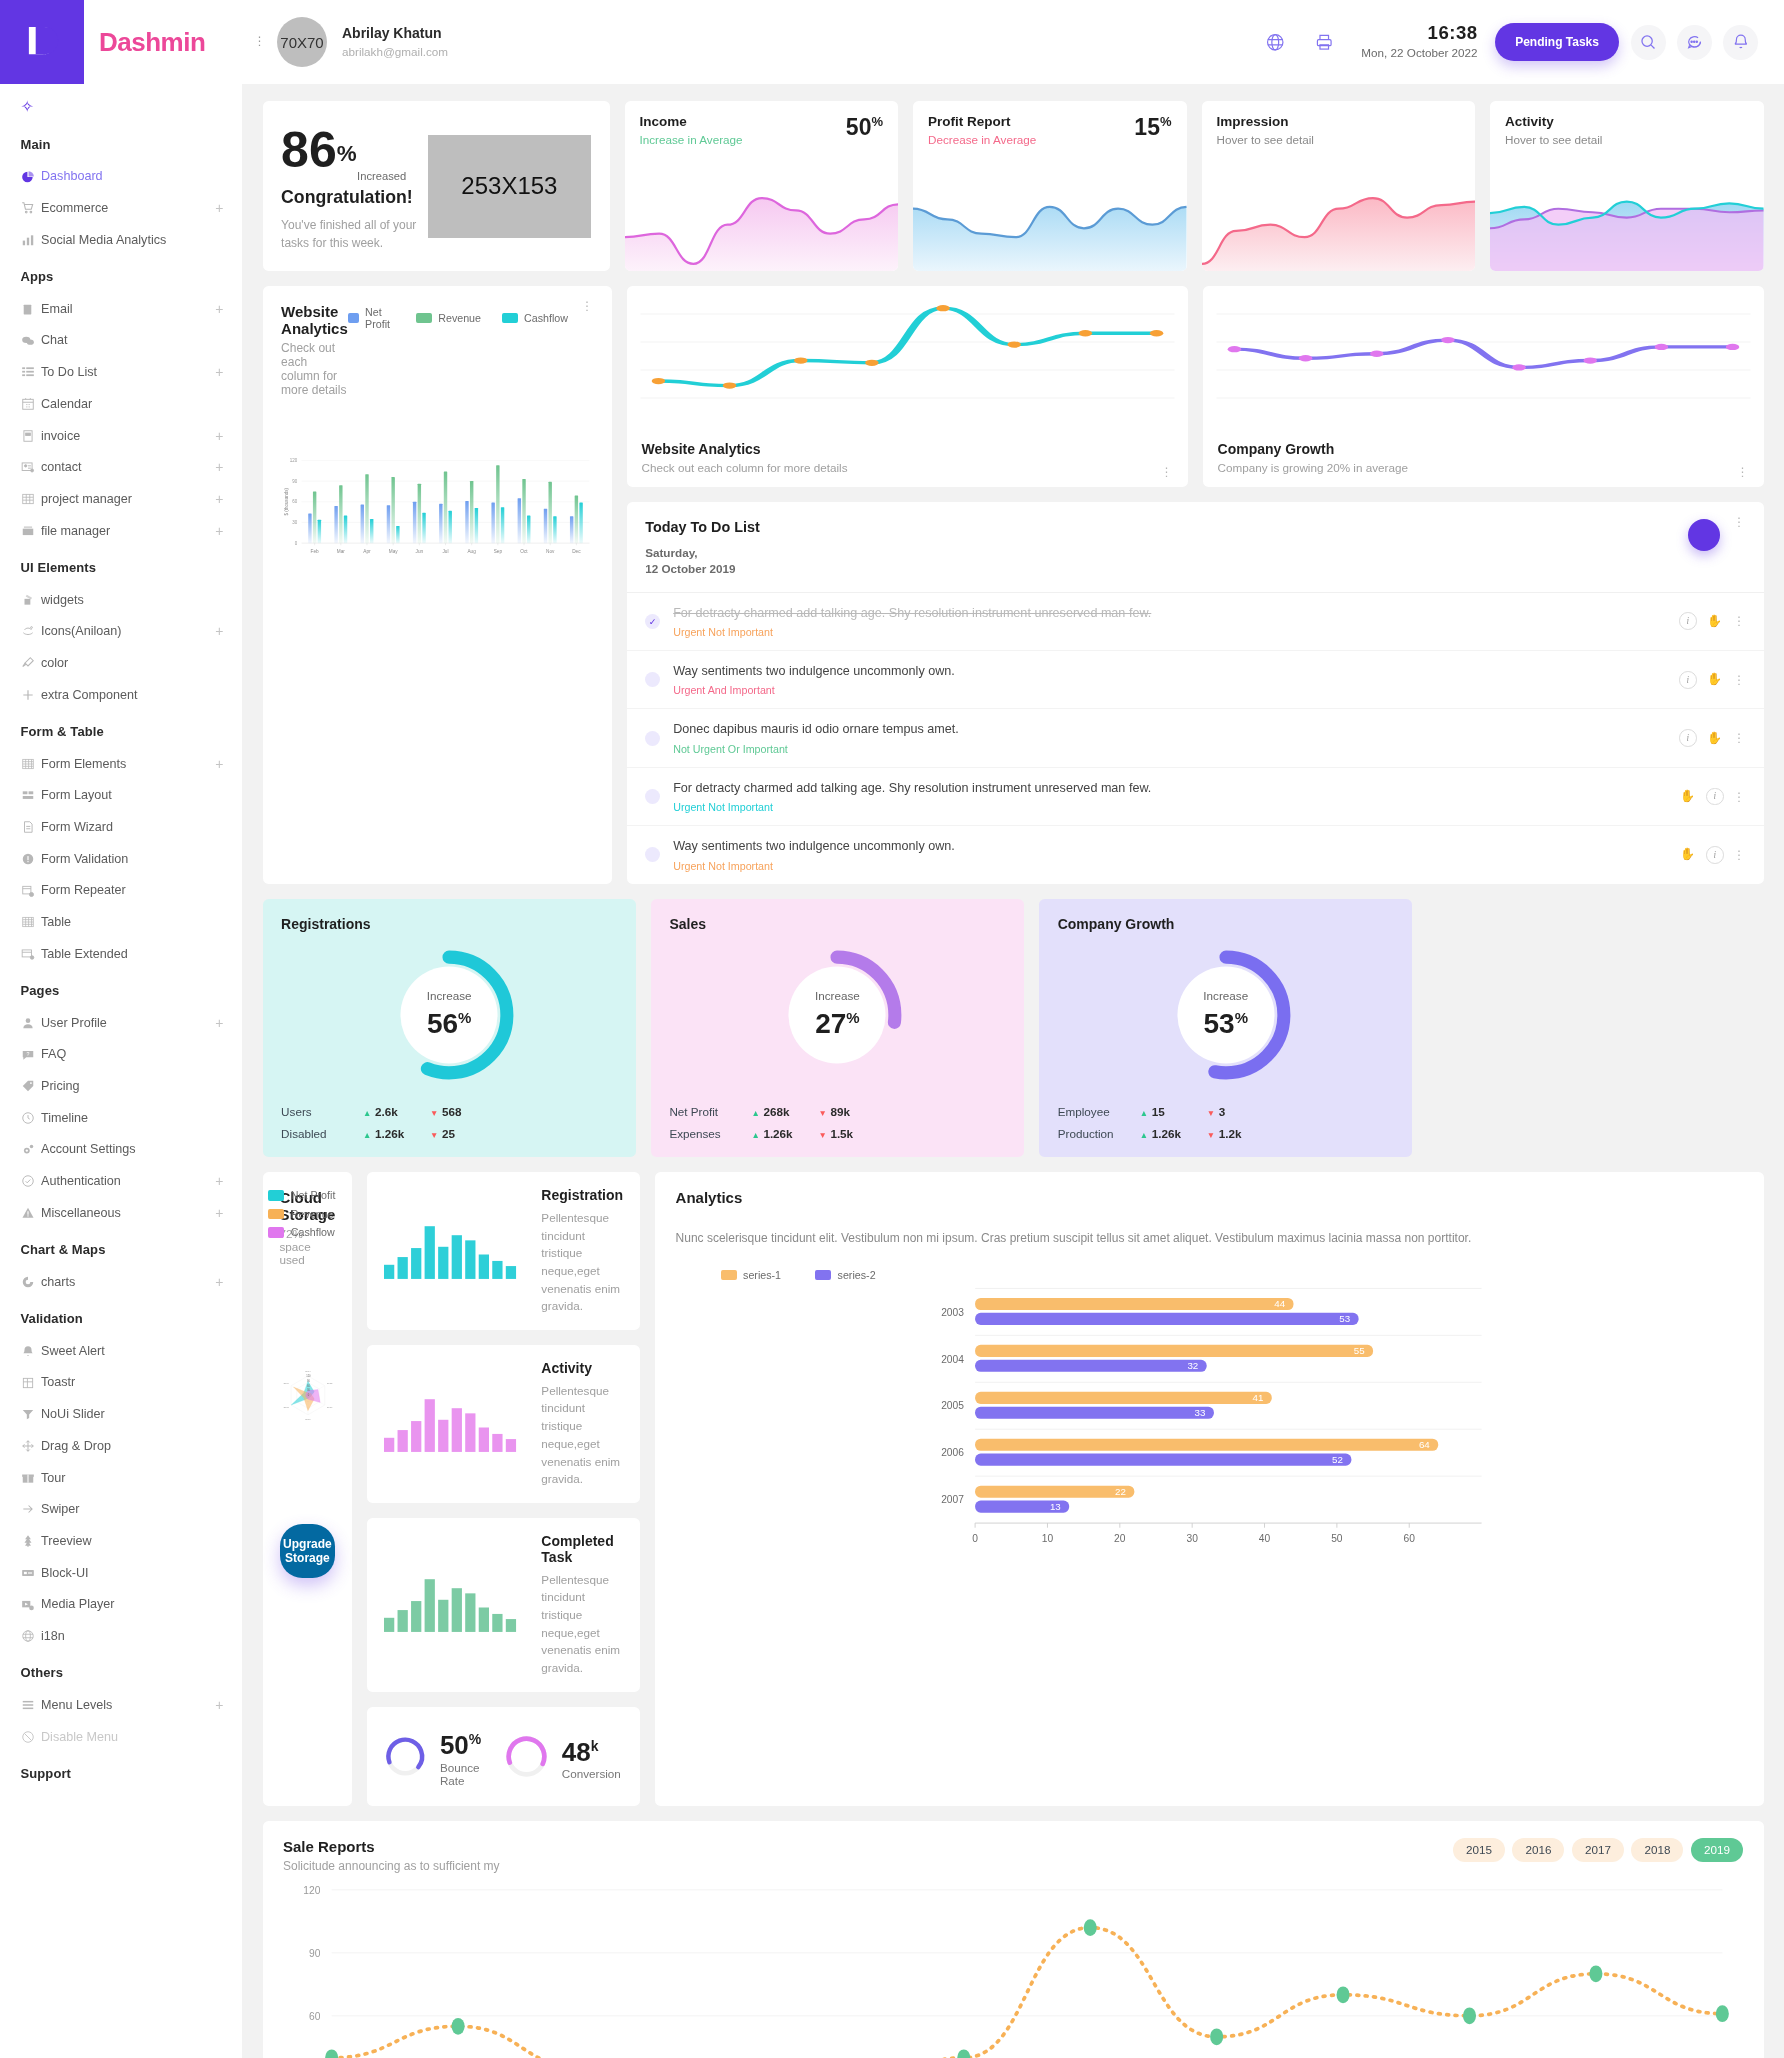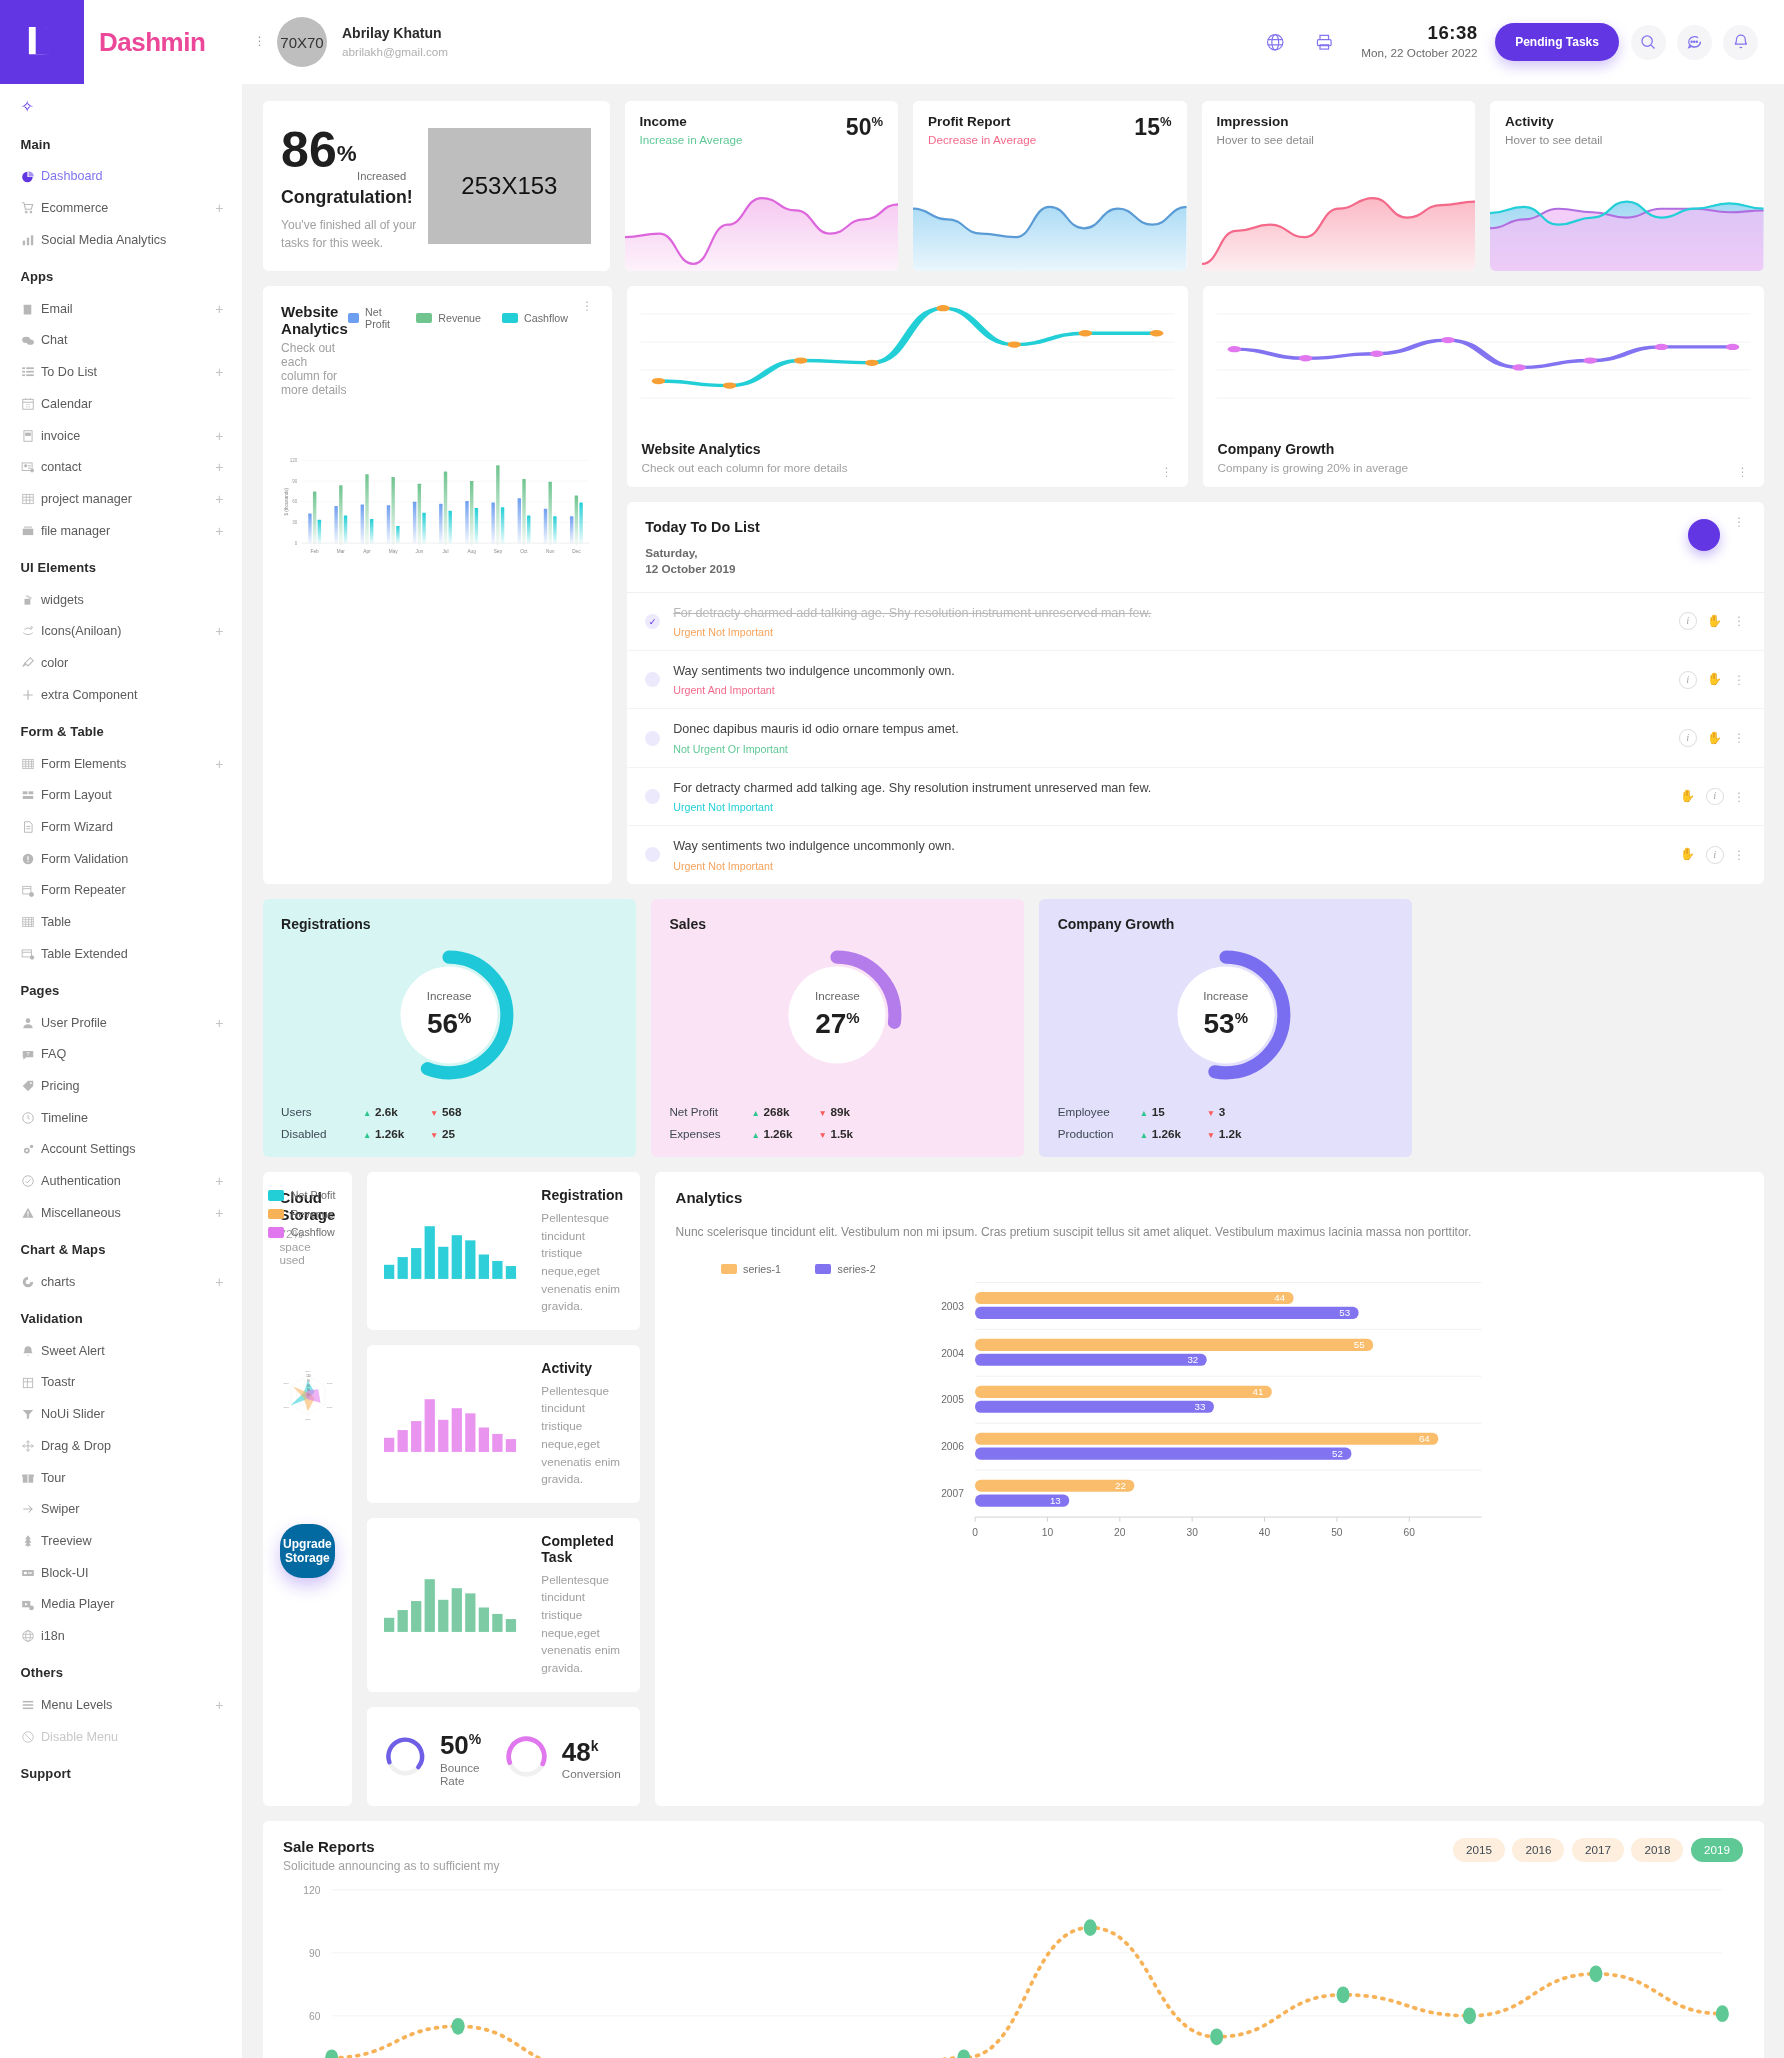--- a/index.html
+++ b/index.html
@@ -99,21 +99,21 @@
   .row { display: flex; gap: 15px; margin-bottom: 15px; }
 
   
   .congrats { flex: 0 0 347px; padding: 18.6px 18.6px; display:flex; }
   .congrats-left { flex: 1 1 auto; padding-top: 5.6px; }
   .big-pct { font-size: 50px; font-weight: bold; color: #1f1f1f; line-height: 50px; display:flex; align-items:flex-start;}
   .big-pct .p { font-size: 22.4px; font-weight:bold; margin-top:3.7px;}
   .congrats-h { font-size: 17.7px; font-weight: bold; color: #1f1f1f; margin-top: 5.6px;}
   .congrats-p { font-size: 12px; color: #a0a0a0; line-height: 18.6px; margin-top: 7.5px;}
   .ph-img {
-    width: 163px; height: 116px; background: #bebebe; color: #111;
+    width: 163px; height: 103px; background: #bebebe; color: #111;
     display:flex; align-items:center; justify-content:center; font-size: 24px;
     flex: 0 0 163px; margin-left: 9.3px; align-self: center;
   }
 
   .spark-card { flex: 1 1 0; position: relative; overflow: hidden; min-height: 138px;}
   .spark-head { padding: 13px 15px 0 15px; display: flex; justify-content: space-between; align-items: flex-start;}
   .spark-title { font-size: 13.5px; font-weight: bold; color: #1f1f1f; }
   .spark-sub { font-size: 11.7px; margin-top: 3.7px;}
   .spark-val { font-size: 23px; font-weight: bold; color: #1f1f1f; }
   .spark-val sup { font-size: 13px; }
@@ -185,21 +185,21 @@
 
   .gauge-card { display:flex; padding: 18.6px 17px; gap: 0; }
   .gauge-box { flex: 1 1 0; display:flex; align-items:center; gap: 13px;}
   .gauge-val { font-size: 26px; font-weight: bold; color:#1f1f1f; line-height: 28px;}
   .gauge-val sup { font-size: 14px;}
   .gauge-lbl { font-size: 11.7px; color:#777; margin-top: 1.9px;}
 
   
   .an-card { flex: 1 1 auto; padding: 17px 20.5px 11.2px 20.5px; }
   .an-title { font-size: 15px; font-weight: bold; color:#1f1f1f;}
-  .an-p { font-size: 12px; color:#8a8a8a; line-height: 19.6px; margin-top: 17px;}
+  .an-p { font-size: 12px; color:#8a8a8a; line-height: 19.6px; margin-top: 23px;}
 
   
   .sr-card { padding: 17px 20.5px 13px 20.5px; margin-bottom: 13px;}
   .sr-head { display:flex; align-items:flex-start;}
   .sr-title { font-size: 15px; font-weight:bold; color:#1f1f1f;}
   .sr-sub { font-size: 12px; color:#a0a0a0; margin-top:4.7px;}
   .years { margin-left:auto; display:flex; gap: 7.5px;}
   .year-pill { background:#fdeedd; color:#3e4954; font-size:11.7px; border:none;
                border-radius: 13px; padding: 5.6px 13px; cursor:pointer;}
   .year-pill.active { background:#5fc995; color:#fff;}

